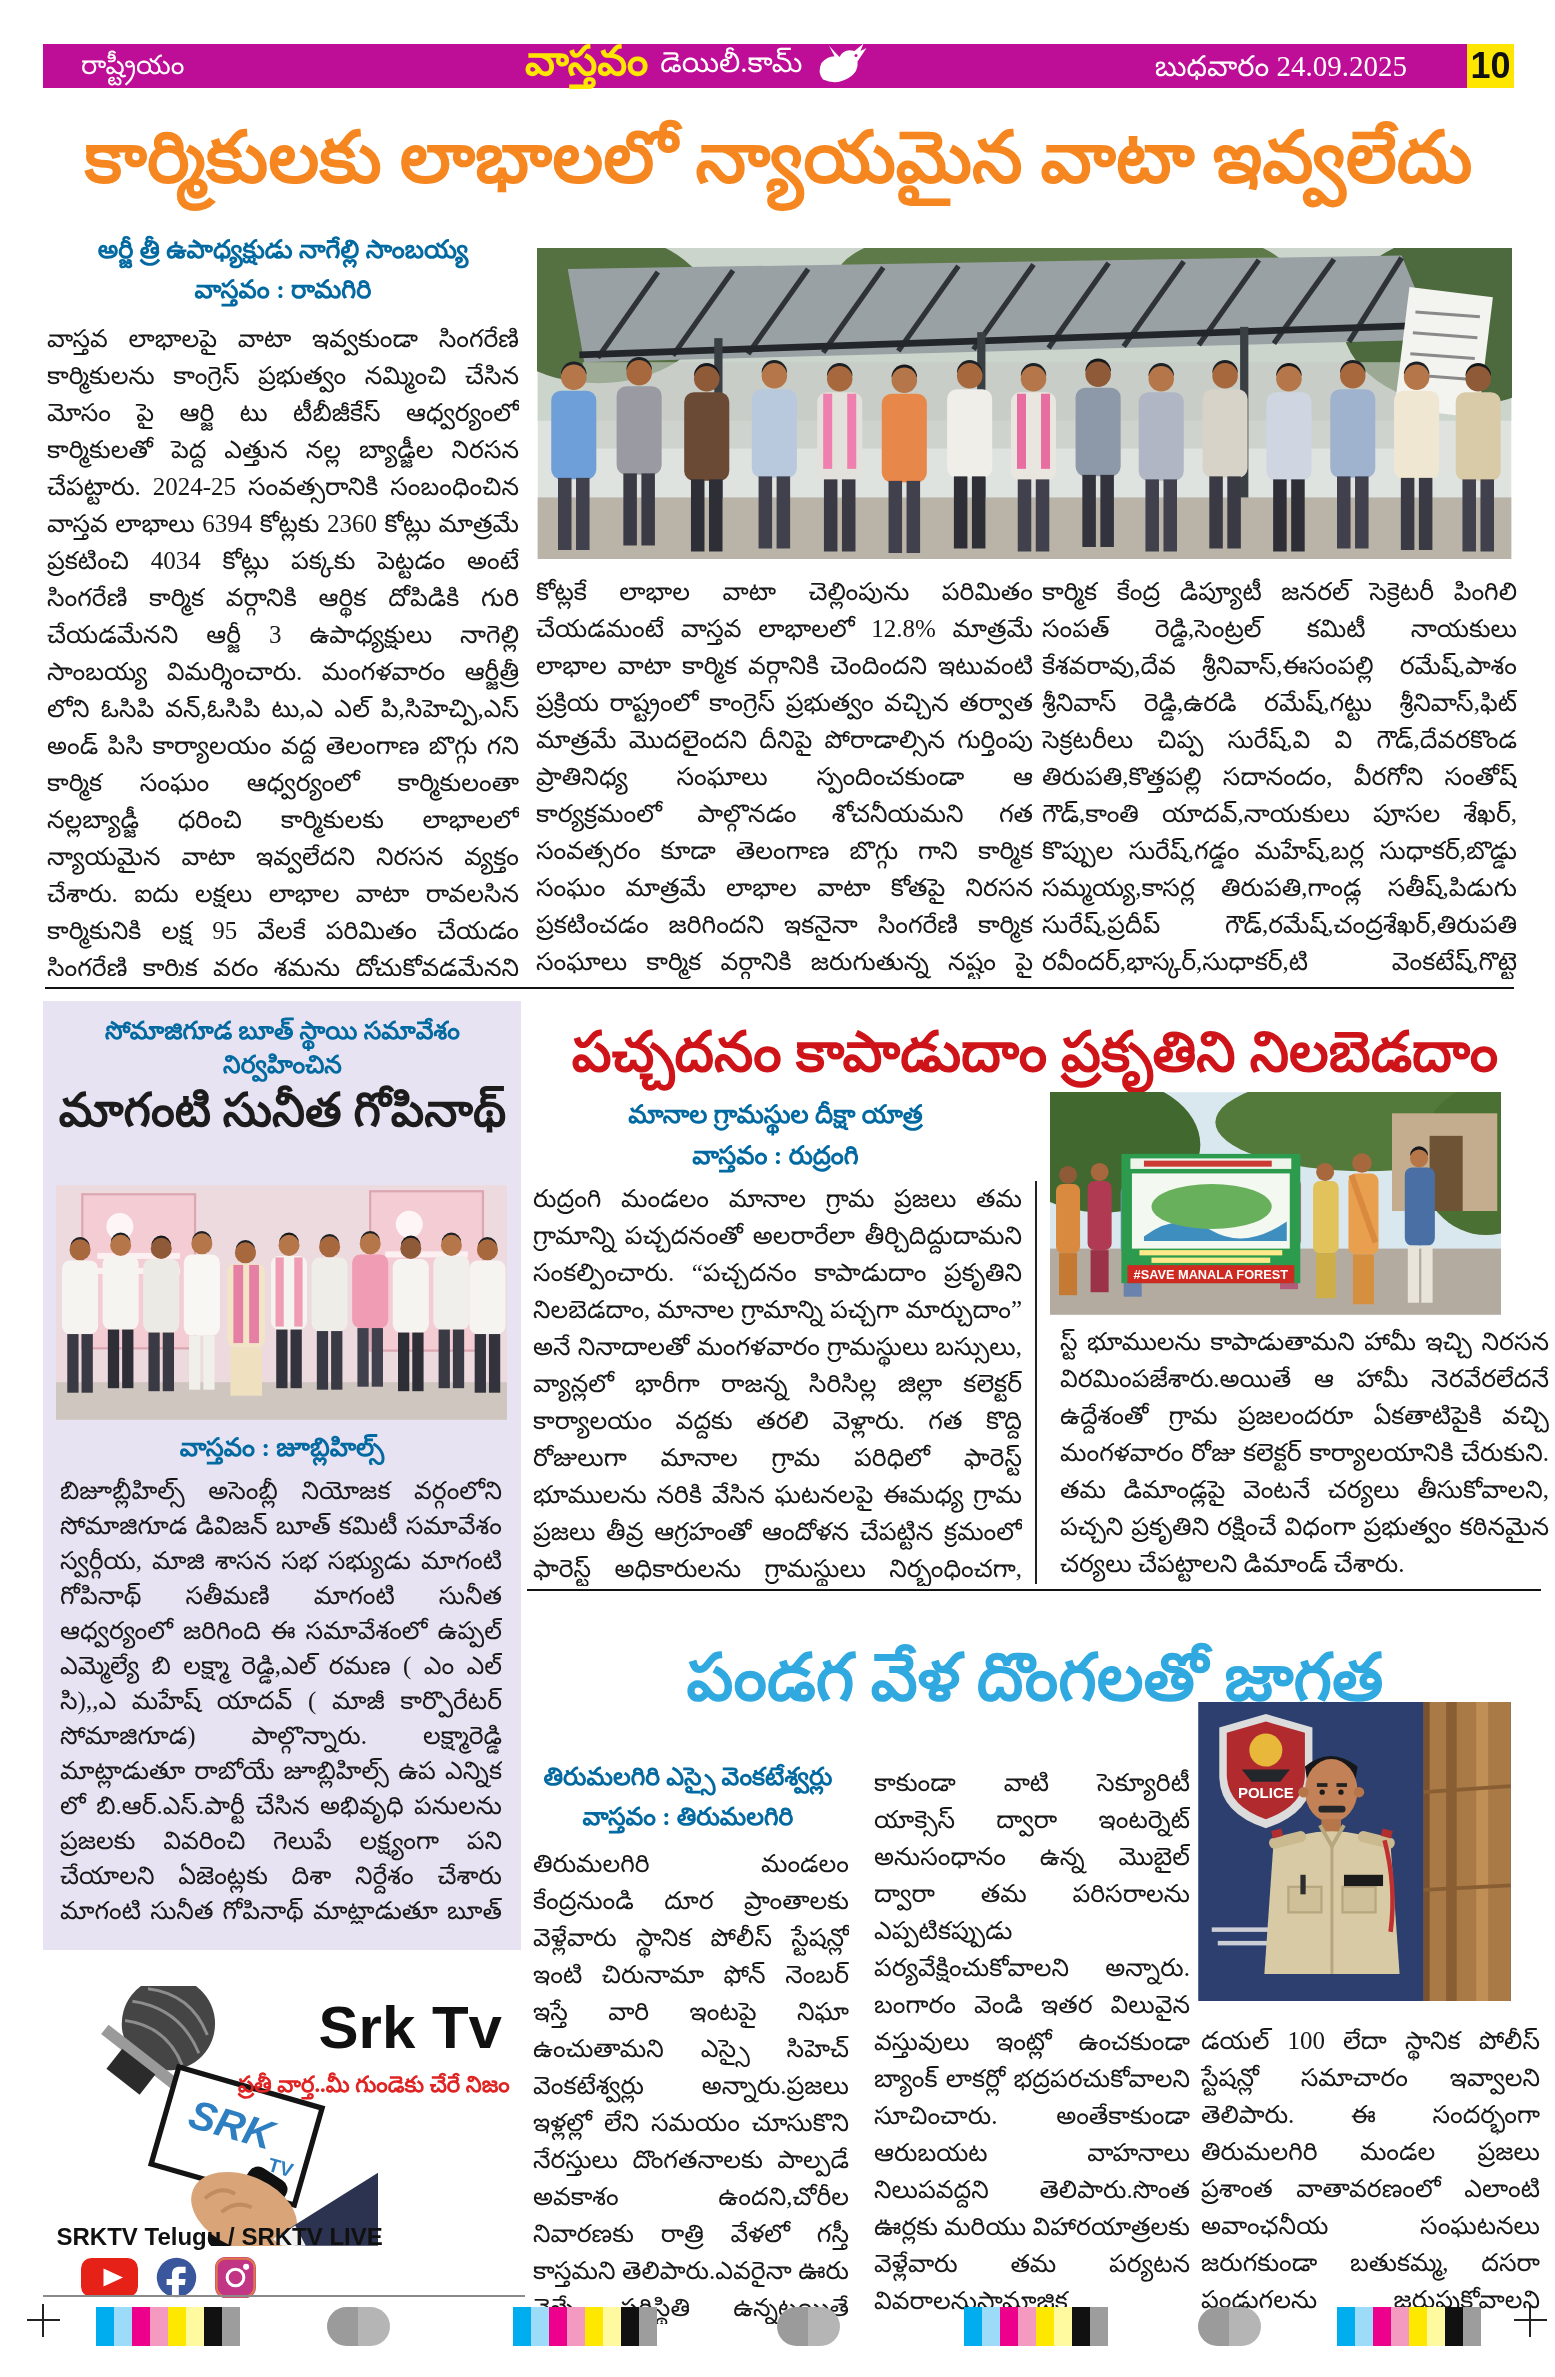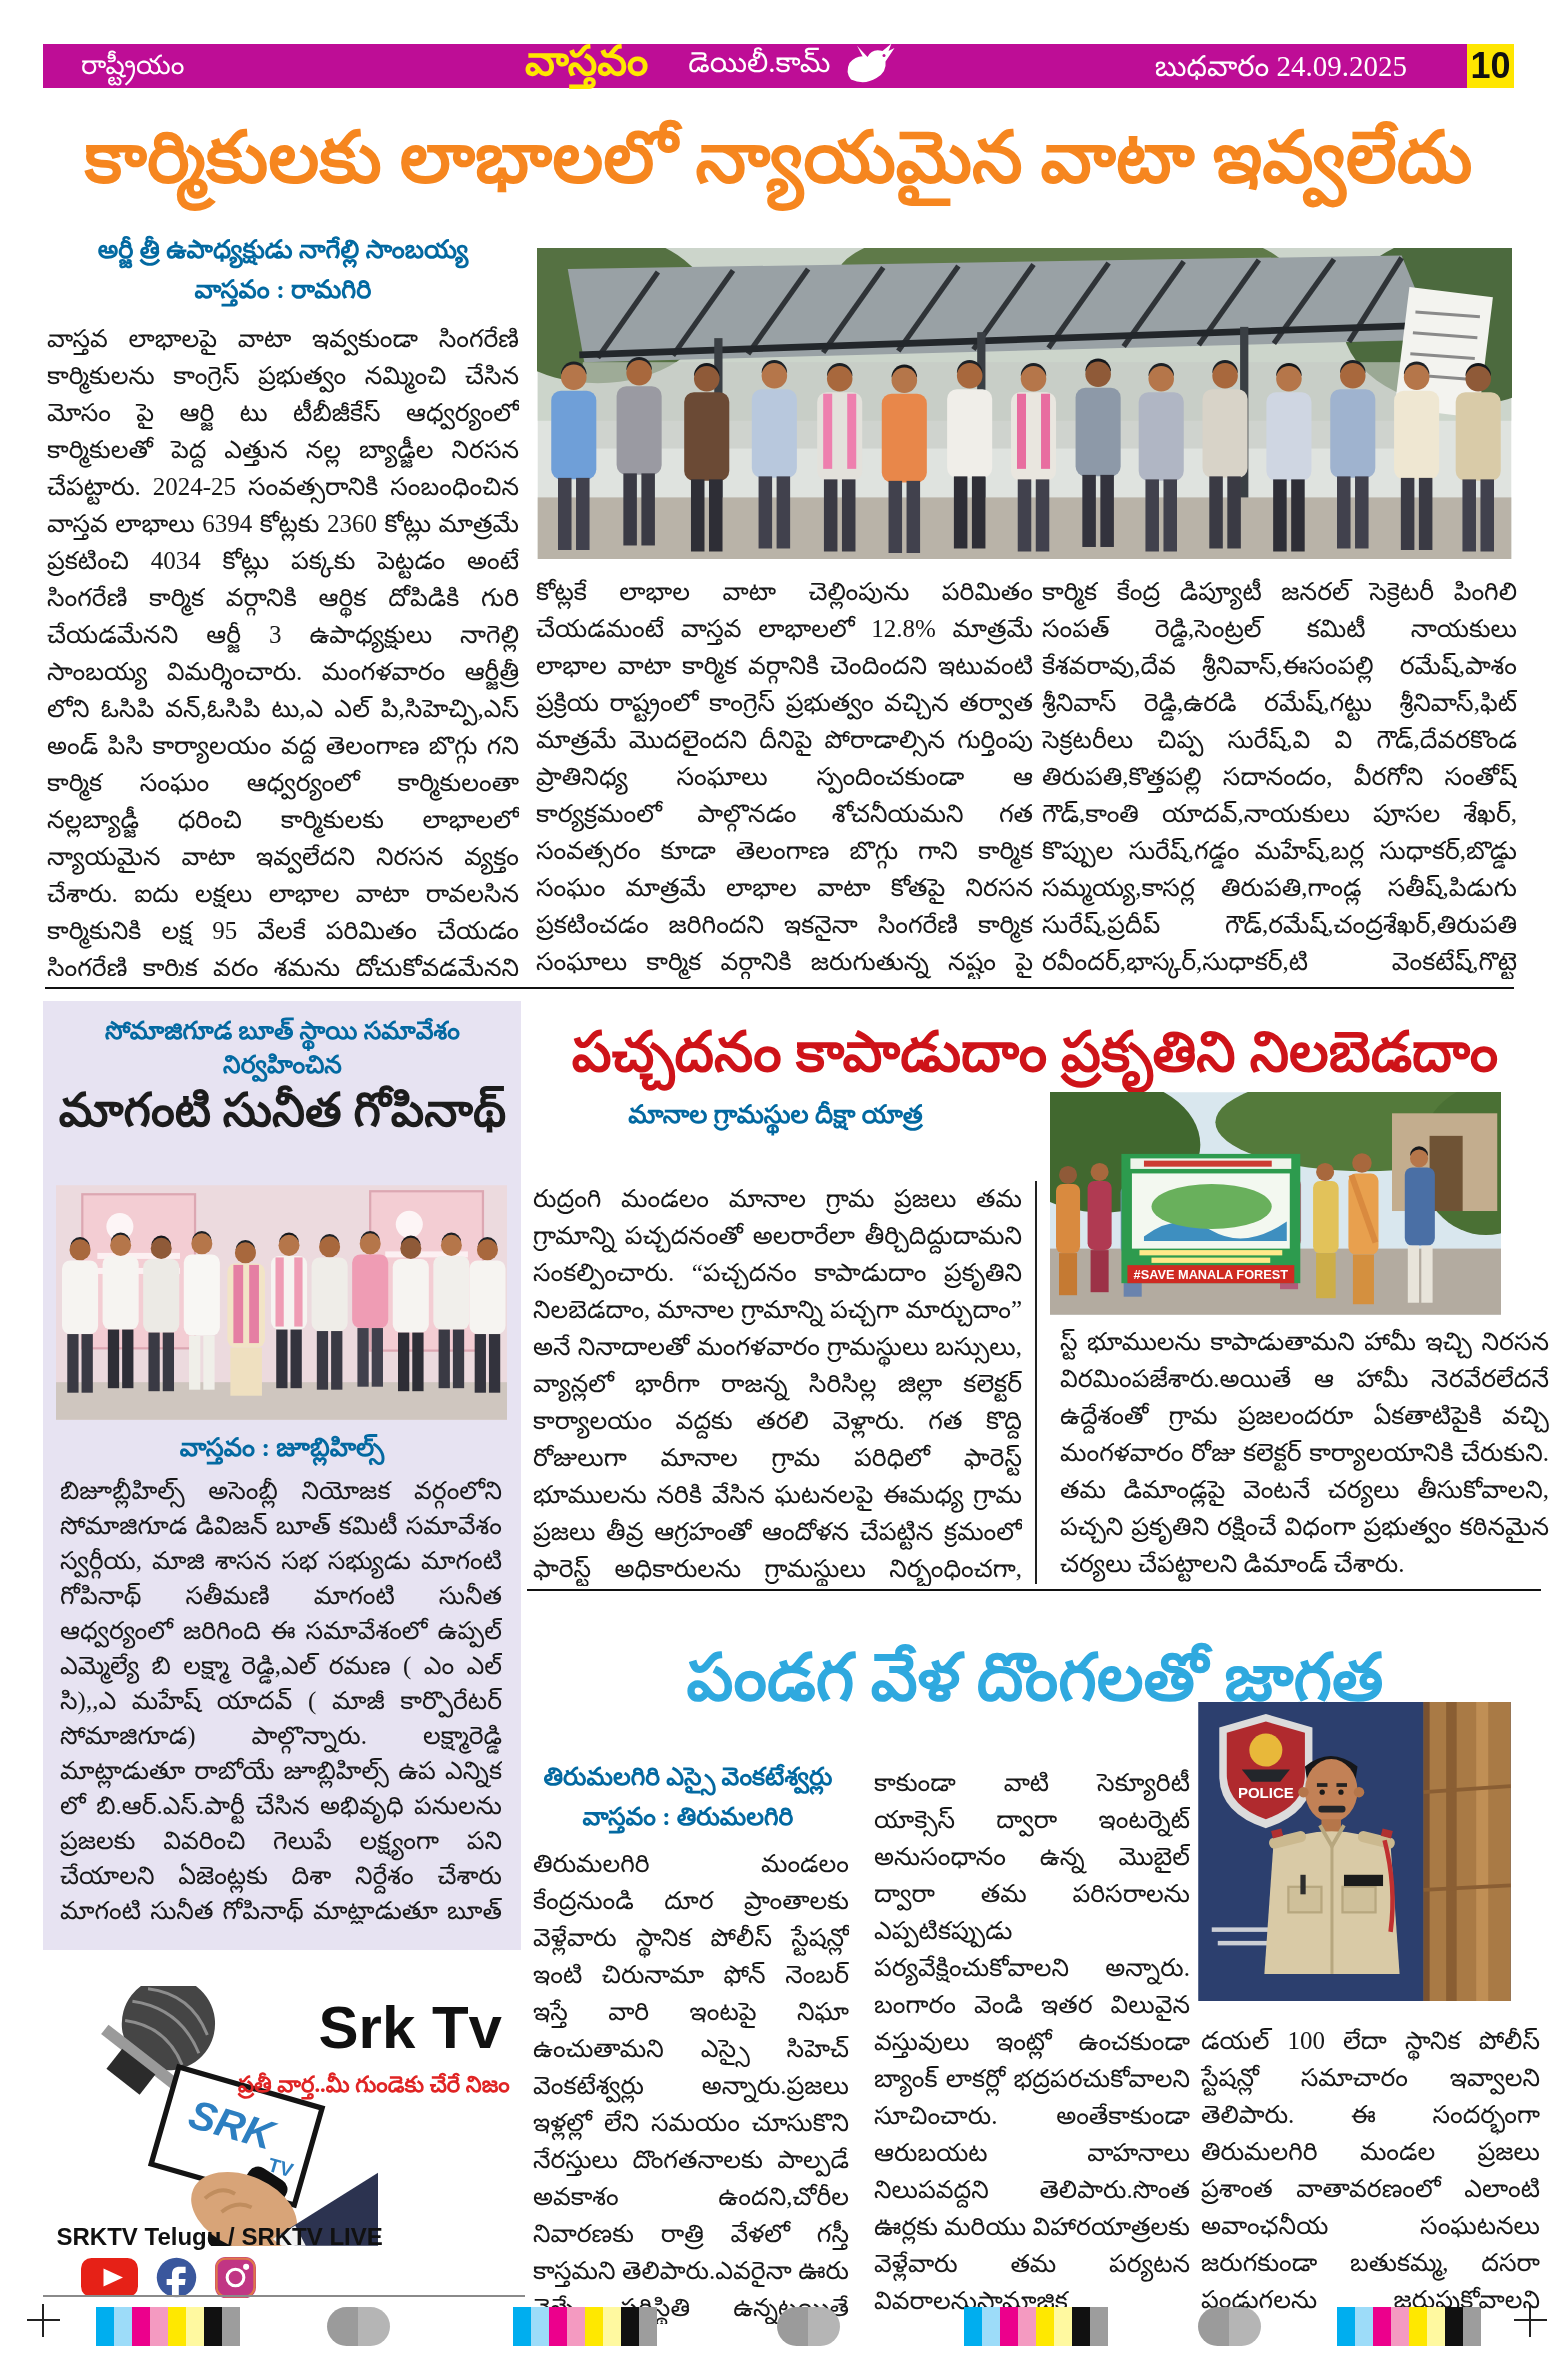--- a/index.html
+++ b/index.html
@@ -4,21 +4,21 @@
 <style>
   html,body{margin:0;padding:0;background:#f2f2f2;}
   .page{position:relative;width:1555px;height:2377px;background:#ffffff;margin:0 auto;
         font-family:"Liberation Serif",serif;color:#161616;overflow:hidden;}
   .abs{position:absolute;}
   
   .mastbar{left:43px;top:44px;width:1424px;height:44px;background:var(--magenta);color:#fff;}
   .mast-section{left:38px;top:6px;font-size:27px;color:#fff;}
   .mast-center{left:482px;top:-6px;display:flex;align-items:center;gap:12px;height:56px;}
   .brand{font-size:42px;font-weight:bold;color:var(--yellow);}
-  .brand-suffix{font-size:29px;color:#fff;margin-left:28px;}
+  .brand-suffix{font-size:29px;color:#fff;}
   .mast-date{right:60px;top:6px;font-size:29px;color:#fff;}
   .pagenum{left:1467px;top:44px;width:47px;height:44px;background:var(--yellow);color:#111;
            font-size:36px;font-weight:bold;text-align:center;line-height:44px;font-family:"Liberation Sans",sans-serif;}
   
   .h-lead{left:45px;top:102px;width:1467px;text-align:center;font-size:72px;font-weight:800;color:var(--orange);line-height:113px;}
   .h-green{left:527px;top:1010px;width:1016px;text-align:center;font-size:56px;font-weight:800;color:var(--red);line-height:84px;}
   .h-blue{left:527px;top:1625px;width:1016px;text-align:center;font-size:66px;font-weight:800;color:var(--blue);line-height:105px;}
   
   .subhead{font-weight:bold;font-size:25.6px;text-align:center;color:#0369a1;}
   .col{font-size:25px;line-height:37px;text-align:justify;overflow:hidden;word-break:break-word;color:#181818;}
@@ -358,20 +358,21 @@
           <rect x="2" y="2" width="50" height="50" rx="12" fill="none" stroke="#f5a623" stroke-width="3" opacity="0.6"></rect>
           <circle cx="27" cy="27" r="11" fill="none" stroke="#ffffff" stroke-width="4"></circle>
           <circle cx="41" cy="13" r="4" fill="#ffffff"></circle>
         </svg>
     </div>
   </div>
   <div class="abs adrule"></div>
 
   <div class="abs h-green">పచ్చదనం కాపాడుదాం  ప్రకృతిని నిలబెడదాం</div>
   <div class="abs subhead" style="left:527px;top:1100px;width:497px;">మానాల గ్రామస్థుల దీక్షా యాత్ర</div>
+  <div class="abs subhead" style="left:527px;top:1141px;width:497px;">వాస్తవం : రుద్రంగి</div>
   <div class="abs col" style="left:533px;top:1180px;width:489px;height:406px;">రుద్రంగి మండలం మానాల గ్రామ ప్రజలు తమ గ్రామాన్ని పచ్చదనంతో అలరారేలా తీర్చిదిద్దుదామని సంకల్పించారు. “పచ్చదనం కాపాడుదాం ప్రకృతిని నిలబెడదాం, మానాల గ్రామాన్ని పచ్చగా మార్చుదాం” అనే నినాదాలతో మంగళవారం గ్రామస్థులు బస్సులు, వ్యాన్లలో భారీగా రాజన్న సిరిసిల్ల జిల్లా కలెక్టర్ కార్యాలయం వద్దకు తరలి వెళ్లారు. గత కొద్ది రోజులుగా మానాల గ్రామ పరిధిలో ఫారెస్ట్ భూములను నరికి వేసిన ఘటనలపై ఈమధ్య గ్రామ ప్రజలు తీవ్ర ఆగ్రహంతో ఆందోళన చేపట్టిన క్రమంలో ఫారెస్ట్ అధికారులను గ్రామస్థులు నిర్బంధించగా, పోలీసులు మధ్యవర్తిత్వం చేసి ఆక్రమణకు గురైన స్థలాల్లో మళ్లీ మొక్కలు నాటి, ఫారె</div>
   <div class="abs vdiv" style="left:1035px;top:1181px;height:403px;"></div>
 
   <svg class="abs" style="left:1050px;top:1092px;" width="451" height="223" viewBox="0 0 600 296">
     <rect width="600" height="296" fill="#d9e7ee"></rect>
     <ellipse cx="70" cy="70" rx="130" ry="90" fill="#41682f"></ellipse>
     <ellipse cx="420" cy="40" rx="200" ry="65" fill="#547a3b"></ellipse>
     <ellipse cx="580" cy="90" rx="90" ry="100" fill="#4a7034"></ellipse>
     <rect x="455" y="28" width="140" height="130" fill="#c3ad8e"></rect>
     <rect x="505" y="58" width="44" height="100" fill="#6f5335"></rect>

